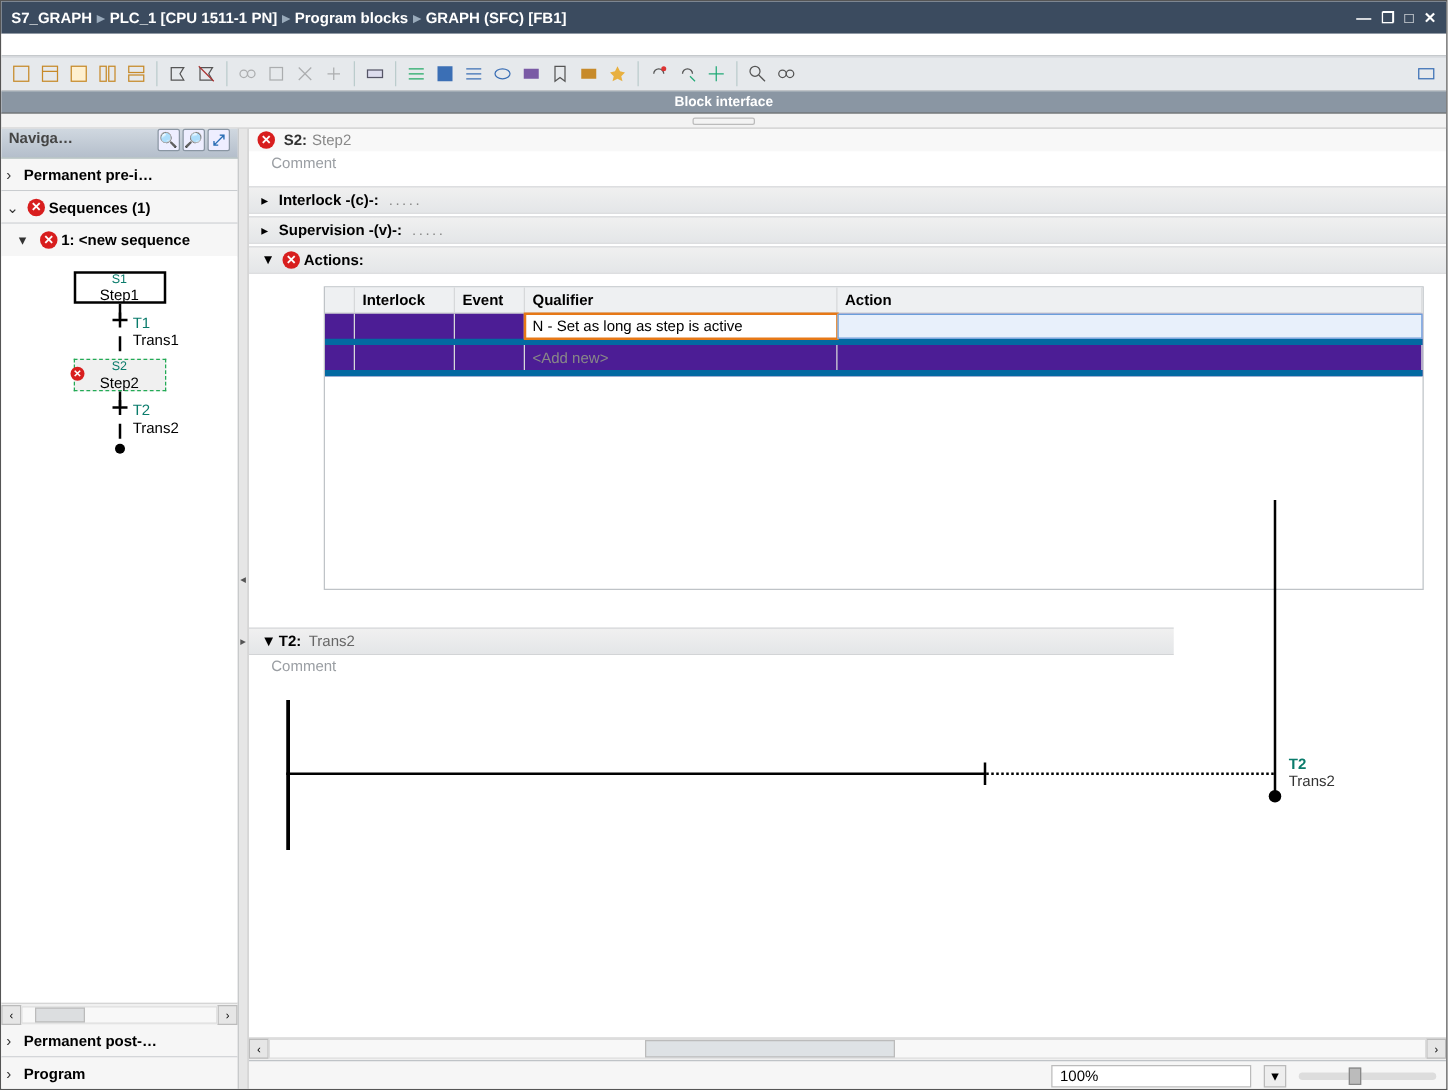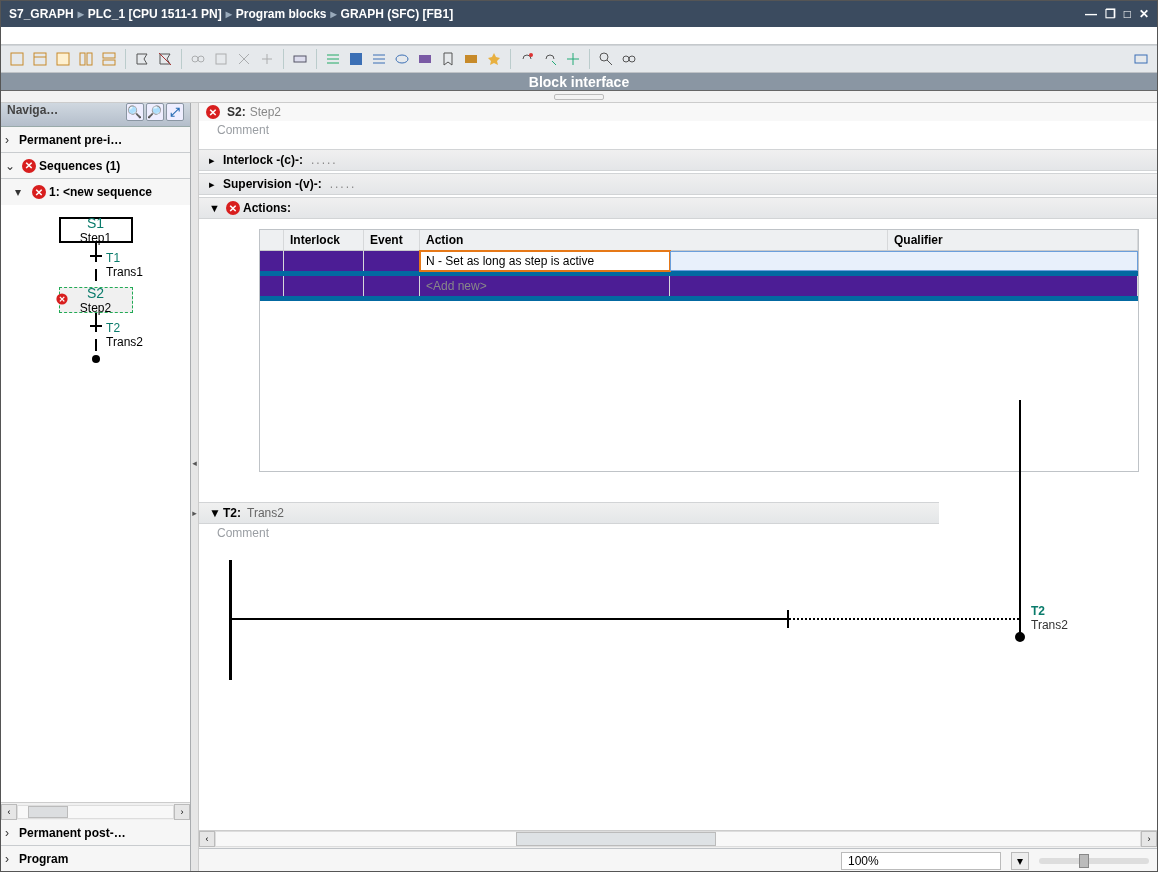--- a/index.html
+++ b/index.html
@@ -7,39 +7,39 @@
 .titlebar{background:#3b4b5f;color:#fff;height:26px;display:flex;align-items:center;padding:0 8px;font-size:13px;}
 .titlebar .crumbs{flex:1;display:flex;gap:4px;align-items:flex-start;font-weight:bold;}
 .titlebar .sep{color:#9ab;}
 .titlebar .winbtns{display:flex;gap:8px;font-weight:bold;font-size:14px;}
 .titlebar .winbtns span{cursor:pointer;}
 .gap-strip{height:18px;background:#fff;border-bottom:1px solid #c5c9cc;}
 .toolbar{height:28px;background:#e6e9ec;border-top:1px solid #d0d4d8;border-bottom:1px solid #bfc3c7;display:flex;align-items:center;padding:0 6px;gap:3px;}
 .tbtn{width:20px;height:20px;display:flex;align-items:center;justify-content:center;border:1px solid transparent;border-radius:2px;cursor:pointer;}
 .tbtn svg{width:16px;height:16px;}
 .tsep{width:1px;height:20px;background:#bcc;margin:0 3px;}
-.block-interface{height:18px;background:#8a96a3;color:#fff;text-align:center;font-size:14px;line-height:18px;font-weight:bold;border-bottom:1px solid #666;}
+.block-interface{height:18px;background:#8a96a3;color:#fff;text-align:center;font-size:11px;line-height:18px;font-weight:bold;border-bottom:1px solid #666;}
 .bi-handle{height:12px;background:#f3f3f3;border-bottom:1px solid #ccc;display:flex;justify-content:center;align-items:center;}
 .bi-handle .grip{width:50px;height:6px;border:1px solid #bbb;border-radius:2px;}
 .workarea{display:flex;height:calc(872px - 26px - 18px - 28px - 18px - 12px - 1px);}
 .nav-panel{width:190px;border-right:1px solid #a9acaf;display:flex;flex-direction:column;background:#fff;}
 .nav-head{height:24px;background:linear-gradient(#d0d8e0,#b4becb);display:flex;align-items:flex-start;padding:0 6px;color:#444;font-weight:bold;border-bottom:1px solid #9aa;}
 .nav-head .title{flex:1;}
 .nav-head .zoom{display:flex;gap:2px;}
 .nav-head .zbtn{width:18px;height:18px;border:1px solid #8a96a3;background:#eef;border-radius:2px;display:flex;align-items:center;justify-content:center;cursor:pointer;font-size:12px;}
 .nav-row{height:26px;border-bottom:1px solid #c9cccf;display:flex;align-items:center;padding:0 4px;background:#f6f6f6;cursor:pointer;}
 .nav-row .arrow{width:14px;font-size:12px;color:#333;}
 .nav-row .txt{font-weight:bold;}
 .nav-row.sub{padding-left:14px;}
 .err-icon{width:14px;height:14px;border-radius:50%;background:#d81e1e;color:#fff;display:inline-flex;align-items:center;justify-content:center;font-size:10px;font-weight:bold;margin:0 3px;}
 .nav-tree{flex:1;overflow:hidden;position:relative;background:#fff;}
 .nav-tree-inner{padding:6px;}
 .mini-step{border:2px solid #000;width:74px;height:26px;margin:6px auto 0;display:flex;flex-direction:column;align-items:center;justify-content:center;font-size:9px;}
 .mini-step.sel{border:1px dashed #2a5;background:#f0f0f0;position:relative;}
-.mini-step .sid{color:#0a7b6b;font-size:14px;}
+.mini-step .sid{color:#0a7b6b;font-size:10px;}
 .mini-line{width:2px;height:12px;background:#000;margin:0 auto;}
 .mini-trans{width:12px;height:2px;background:#000;margin:0 auto;position:relative;}
 .mini-trans::after{content:"";position:absolute;left:5px;top:-5px;width:2px;height:12px;background:#000;}
 .mini-tr-label{font-size:9px;position:absolute;left:56%;white-space:nowrap;}
 .mini-end{width:8px;height:8px;border-radius:50%;background:#000;margin:4px auto;}
 .nav-hscroll{height:18px;border-top:1px solid #ccc;display:flex;align-items:center;background:#f0f0f0;}
 .nav-hscroll .sarrow{width:16px;height:16px;border:1px solid #bbb;background:#e6e6e6;display:flex;align-items:center;justify-content:center;font-size:9px;cursor:pointer;}
 .nav-hscroll .strack{flex:1;height:14px;background:#f8f8f8;border:1px solid #ddd;position:relative;}
 .nav-hscroll .sthumb{position:absolute;left:10px;width:40px;height:100%;background:#dcdee0;border:1px solid #bbb;}
 .nav-bottom .nav-row{background:#f6f6f6;}
@@ -372,22 +372,22 @@
         <span class="tri">▼</span>
         <span class="err-icon">✕</span>
         <span class="label">Actions:</span>
       </div>
 
       <div class="actions-table">
         <div class="thead">
           <div class="th c0"></div>
           <div class="th c1">Interlock</div>
           <div class="th c2">Event</div>
+          <div class="th c3">Qualifier</div>
           <div class="th c4">Action</div>
-          <div class="th c3">Qualifier</div>
         </div>
         <div class="row sel">
           <div class="td c0"></div>
           <div class="td c1"></div>
           <div class="td c2"></div>
           <div class="td c3">N     - Set as long as step is active</div>
           <div class="td c4"></div>
         </div>
         <div class="row add">
           <div class="td c0"></div>

